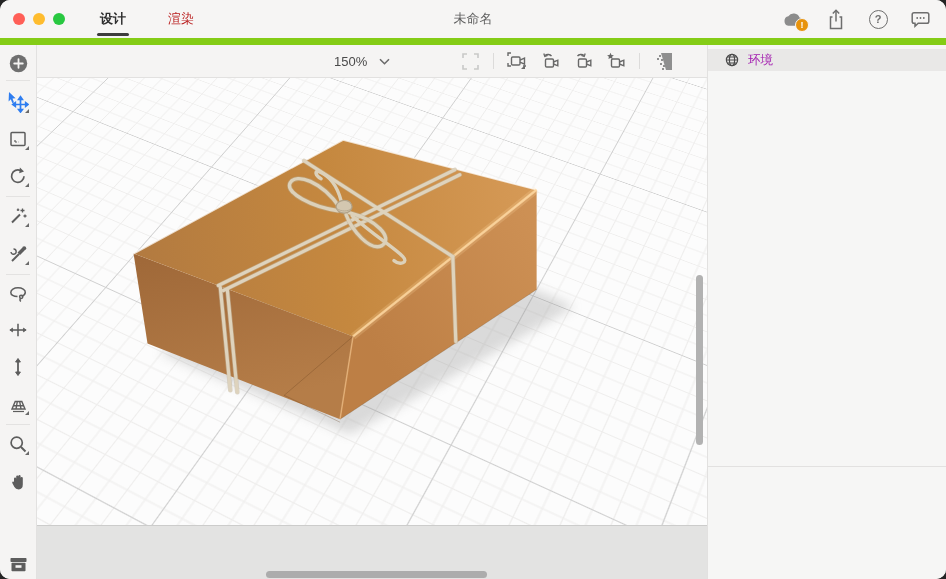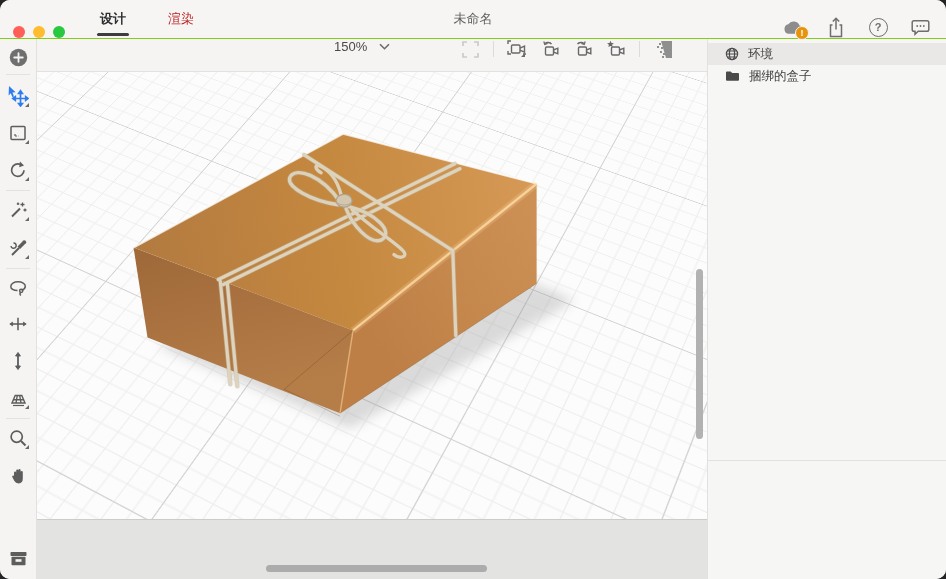--- a/index.html
+++ b/index.html
@@ -3,21 +3,21 @@
 <meta charset="utf-8">
 <style>
   html,body{margin:0;padding:0;background:#242424;}
   .window{
     width:946px;height:579px;position:relative;overflow:hidden;
     border-radius:10px;background:#f6f6f5;
     font-family:"Liberation Sans","DejaVu Sans",sans-serif;
     -webkit-font-smoothing:antialiased;
   }
   
-  .titlebar{height:38px;display:flex;align-items:flex-end;background:#f6f5f4;border-bottom:1px solid #84cc16;position:relative;}
+  .titlebar{height:38px;display:flex;align-items:center;background:#f6f5f4;border-bottom:7px solid #84cc16;position:relative;}
   .traffic{display:flex;gap:8px;margin-left:13px;}
   .dot{width:12px;height:12px;border-radius:50%;}
   .tabs{display:flex;gap:38px;margin-left:33px;height:100%;}
   .tab{font-size:13px;color:#b91c1c;display:flex;align-items:center;position:relative;padding:0 2px;cursor:default;}
   .tab.active{color:#2f2f2f;font-weight:700;}
   .tab.active::after{content:"";position:absolute;left:-1px;right:-1px;bottom:2px;height:3px;background:#3d3d3d;border-radius:2px;}
   .win-title{position:absolute;left:50%;top:50%;transform:translate(-50%,-50%);font-size:13px;color:#5e5e5e;}
   .tb-icons{margin-left:auto;display:flex;align-items:center;gap:20px;margin-right:15px;}
   .tb-icon{position:relative;display:flex;align-items:center;justify-content:center;width:22px;height:22px;}
   .badge{position:absolute;right:-4px;bottom:-2px;width:12px;height:12px;border-radius:50%;background:#e8930c;color:#fff;
@@ -27,21 +27,21 @@
   
   .main{display:flex;height:540px;}
   
   .left-toolbar{width:36px;min-width:36px;background:#f5f4f3;border-right:1px solid #e2e1e0;position:relative;}
   .tool{position:absolute;left:50%;transform:translateX(-50%);width:26px;height:26px;display:flex;align-items:center;justify-content:center;border-radius:5px;}
   .tool svg{display:block;}
   .lt-sep{position:absolute;left:6px;width:24px;height:1px;background:#e3e2e1;}
   .sub-tri{position:absolute;right:2px;bottom:2px;width:0;height:0;border-left:4px solid transparent;border-bottom:4px solid #6a6a6a;}
   
   .center{width:670px;min-width:670px;display:flex;flex-direction:column;background:#fcfcfc;}
-  .canvas-toolbar{height:32px;min-height:32px;background:#f5f4f3;border-bottom:1px solid #e2e1e0;display:flex;align-items:flex-start;}
+  .canvas-toolbar{height:32px;min-height:32px;background:#f5f4f3;border-bottom:1px solid #e2e1e0;display:flex;align-items:center;}
   .zoom-ctl{margin-left:297px;display:flex;align-items:center;gap:12px;font-size:13px;color:#4a4a4a;}
   .ct-group{display:flex;align-items:center;gap:13px;margin-left:70px;}
   .ct-sep{width:1px;height:16px;background:#dcdbda;}
   .ct-icon{position:relative;width:20px;height:20px;display:flex;align-items:center;justify-content:center;}
   
   .viewport{flex:1;position:relative;overflow:hidden;background:#fcfcfc;perspective:1300px;perspective-origin:50% -12%;}
   .grid-plane{
     position:absolute;left:50%;top:38%;width:3000px;height:3000px;
     transform:translate(-50%,-50%) rotateX(51deg) rotateZ(28deg);
     background-image:
@@ -54,21 +54,21 @@
   .scene-svg{position:absolute;inset:0;width:100%;height:100%;}
   .v-scrollbar{position:absolute;right:4px;top:197px;width:7px;height:170px;border-radius:4px;background:#b2b2b2;}
   .gutter{height:59px;min-height:59px;background:#e3e3e2;border-top:1px solid #cccccb;position:relative;}
   .h-scrollbar{position:absolute;left:229px;top:45px;width:221px;height:7px;border-radius:4px;background:#acacac;}
   
   .right-panel{flex:1;background:#f6f6f5;display:flex;flex-direction:column;font-size:12.5px;color:#3e3e3e;}
   .section-scene{height:421px;border-bottom:1px solid #e2e1e0;}
   .panel-header{height:33px;display:flex;align-items:center;gap:10px;padding-left:17px;font-weight:700;color:#383838;}
   .scene-item{height:22px;display:flex;align-items:center;gap:9px;padding-left:17px;}
   .scene-item.selected{background:#e9e8e7;}
-  .scene-item .s-label{color:#404040;}
+  .scene-item .s-label{color:#a21caf;}
   .section-ops{height:86px;border-bottom:1px solid #e2e1e0;}
   .match-btn{margin:2px 0 0 17px;height:28px;width:106px;border:1px dashed #d6d5d3;border-radius:6px;background:transparent;
     display:flex;align-items:center;justify-content:center;gap:7px;color:#c6c5c3;font-size:12.5px;}
   .section-props{flex:1;}
   .chev{display:block;}
 </style>
 </head>
 <body>
 
 <div class="window">
@@ -378,25 +378,19 @@
           <svg width="14" height="14" viewBox="0 0 14 14" fill="none" stroke="#4a4a4a" stroke-width="1.2">
             <circle cx="7" cy="7" r="5.6"></circle>
             <ellipse cx="7" cy="7" rx="2.6" ry="5.6"></ellipse>
             <path d="M1.6,7 H12.4 M2.4,4 H11.6 M2.4,10 H11.6"></path>
           </svg>
           <span class="s-label">环境</span>
         </div>
 
 
 
-        <div class="scene-item">
-          <svg width="15" height="12" viewBox="0 0 15 12">
-            <path d="M1,2.4 Q1,1.4 2,1.4 H5.6 L7.2,3 H13 Q14,3 14,4 V9.8 Q14,10.8 13,10.8 H2 Q1,10.8 1,9.8 Z" fill="#4a4a4a"></path>
-          </svg>
-          <span class="s-label">捆绑的盒子</span>
-        </div>
       </div>
 
 
 
     </div>
   </div>
 </div>
 
 </body></html>

